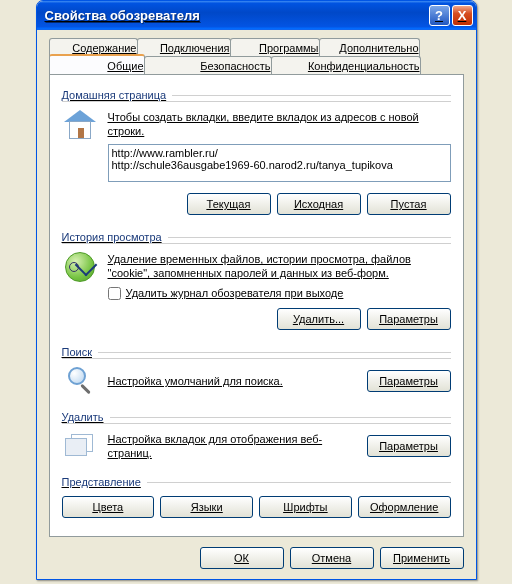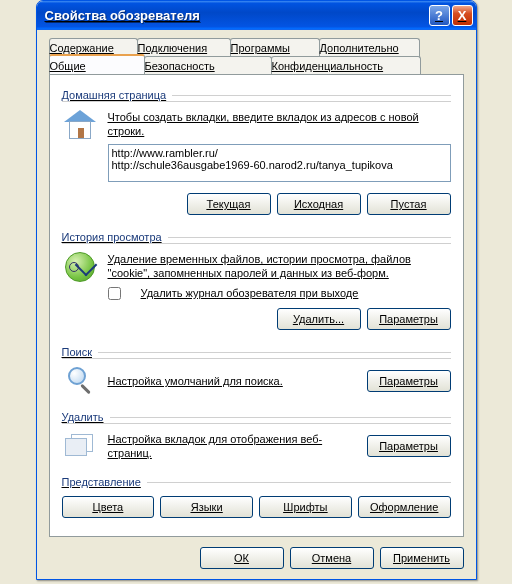--- a/index.html
+++ b/index.html
@@ -62,21 +62,21 @@
     position: relative;
     z-index: 1;
   }
   .tabrow2 { margin-top: -1px; z-index: 2; }
   .tab {
     border: 1px solid #919B9C;
     border-bottom: none;
     background: #F4F3EE;
     padding: 3px 0 3px 0;
     border-radius: 3px 3px 0 0;
-    text-align: left;
+    text-align: right;
     cursor: default;
     position: relative;
   }
   .tab + .tab { margin-left: -1px; }
   .tab.active {
     background: #FCFCFE;
     z-index: 5;
     padding-top: 4px;
     margin-top: -2px;
     border-top: 2px solid #E9A14E;
@@ -121,21 +121,21 @@
     height: 22px;
     border: 1px solid #003C74;
     border-radius: 3px;
     background: linear-gradient(to bottom, #fff, #F0F0EA 50%, #E2E2D6);
     font-family: Tahoma, sans-serif;
     font-size: 11px;
     cursor: default;
     padding: 3px 8px;
   }
   .btn u { text-decoration: underline; }
-  .chk { display:flex; align-items:center; gap:20px; margin-top:6px; }
+  .chk { display:flex; align-items:center; gap:5px; margin-top:6px; }
   .chk input { width:13px; height:13px; }
   .bottom-tabpanel { flex:1; display:flex; flex-direction:column; }
   .bottombar {
     display: flex;
     justify-content: flex-end;
     gap: 6px;
     padding-top: 10px;
   }
   
   .icon-home {

